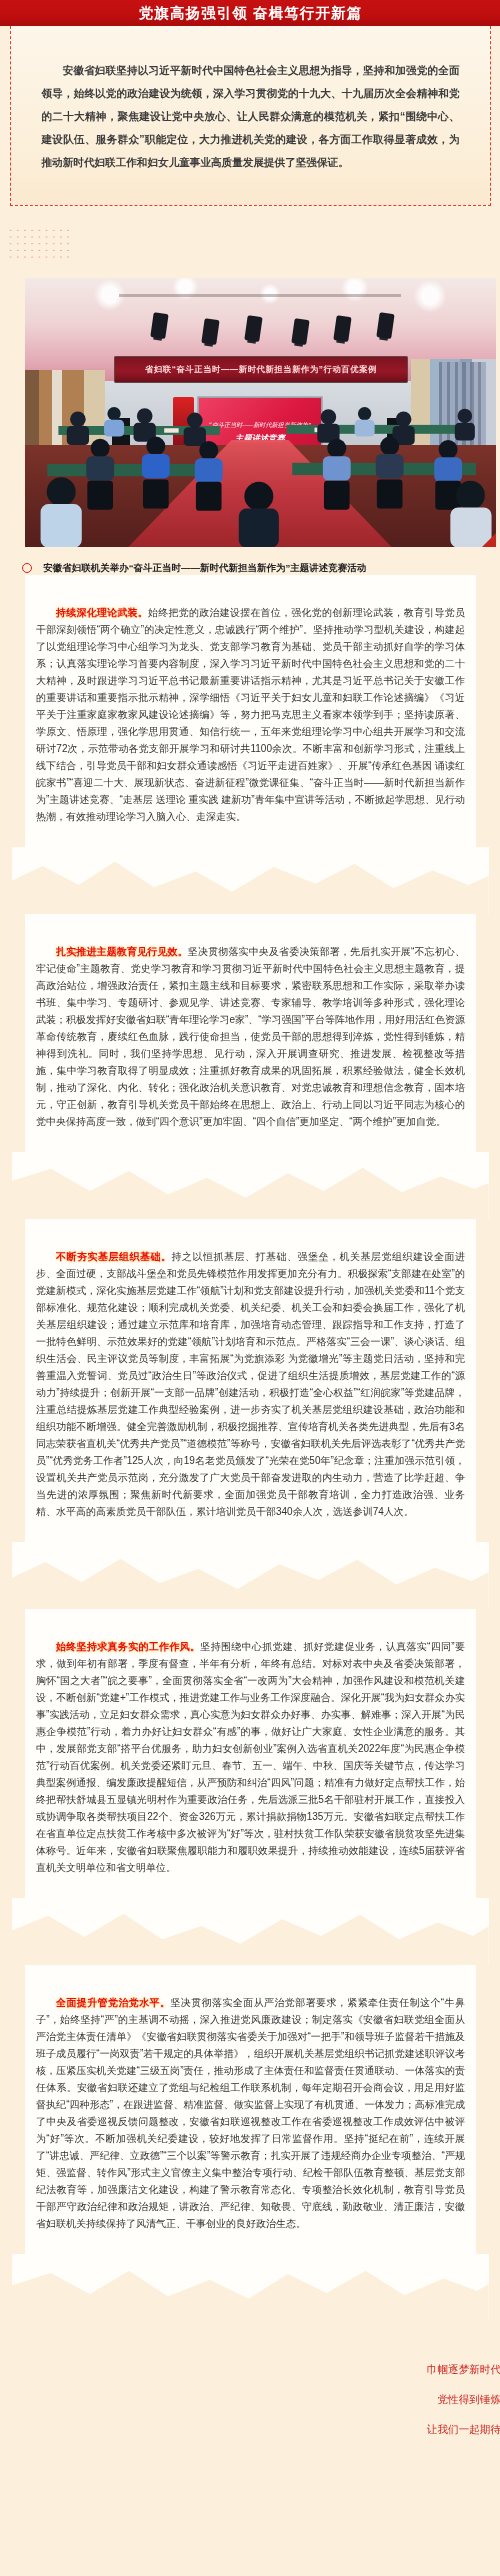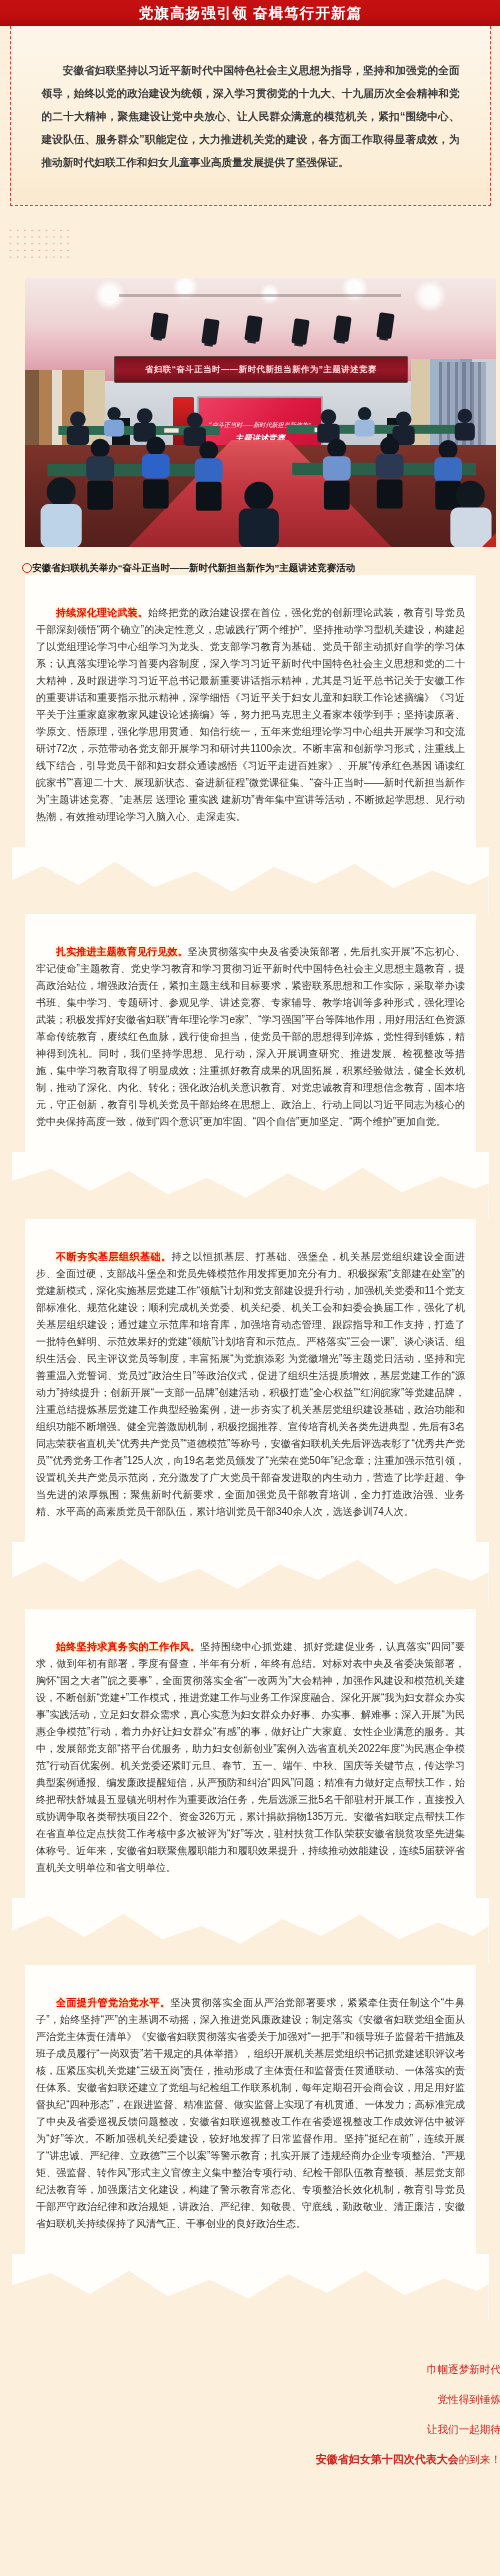--- a/index.html
+++ b/index.html
@@ -86,21 +86,21 @@
     background:linear-gradient(180deg,#7c332a 0%,#6b2a24 40%,#541f1c 100%);}
   .ph-carpet{position:absolute;left:0;right:0;bottom:0;height:40%;
     background:linear-gradient(180deg,#e3555c 0%,#c63842 45%,#a2262c 100%);
     clip-path:polygon(44% 0,56% 0,78% 100%,22% 100%);opacity:.95;}
   .crowd-svg{position:absolute;left:0;bottom:0;width:100%;height:56%;}
   .photo-corner{
     position:absolute;right:0;bottom:0;width:0;height:0;
     border-left:14.5px solid transparent;border-bottom:14.5px solid #c3281e;
   }
   
-  .caption{display:flex;align-items:center;gap:0;margin:14.5px 22px 0 22px;}
+  .caption{display:flex;align-items:center;gap:11px;margin:14.5px 22px 0 22px;}
   .ring{width:8.3px;height:8.3px;border:1.7px solid #cf241f;border-radius:50%;flex:0 0 auto;}
   .caption-text{font-size:9.5px;font-weight:bold;color:#222;}
   
   .card{
     margin:0 25px;background:#fffefb;
     padding:29px 11px 22px 11px;
   }
   .card:first-of-type{margin-top:20px;}
   .card p{margin:0;font-size:10px;line-height:17px;text-align:justify;text-indent:2em;color:#313131;}
   .sec-head{
@@ -136,21 +136,21 @@
     <div class="spot" style="left:38%;top:15%;"></div>
     <div class="spot" style="left:47%;top:14%;"></div>
     <div class="spot" style="left:57%;top:15%;"></div>
     <div class="spot" style="left:66%;top:14%;"></div>
     <div class="spot" style="left:75%;top:13%;"></div>
     <div class="ph-wall-l"></div>
     <div class="ph-wall-r"></div>
     <div class="ph-curtain"></div>
     <div class="ph-backwall"></div>
     <div class="led-banner">
-      <span>省妇联“奋斗正当时——新时代新担当新作为”主题讲述竞赛</span>
+      <span>省妇联“奋斗正当时——新时代新担当新作为”行动百优案例</span>
     </div>
     <div class="podium"></div>
     <div class="stage-screen">
       <span class="scr1">“奋斗正当时——新时代新担当新作为”</span>
       <span class="scr2">主题讲述竞赛</span>
     </div>
     <div class="speaker-box" style="left:18.5%;"></div>
     <div class="speaker-box" style="right:19%;"></div>
     <div class="ph-floor"></div>
     <div class="ph-carpet"></div>
@@ -269,15 +269,14 @@
 <div class="divider">
   <svg viewBox="0 0 856 120" preserveAspectRatio="none">
     <polygon fill="#fcefdc" points="0,56 70,34 140,72 210,30 280,76 355,46 425,80 495,36 565,70 635,30 705,74 775,44 835,66 856,54 856,120 0,120"></polygon>
   </svg>
 </div>
 
 <footer class="footer">
   <p class="fline">巾帼逐梦新时代</p>
   <p class="fline">党性得到锤炼</p>
   <p class="fline">让我们一起期待</p>
-  <p class="closing"><b>安徽省妇女第十四次代表大会</b><span>的到来！</span></p>
 </footer>
 
 
 </body></html>

